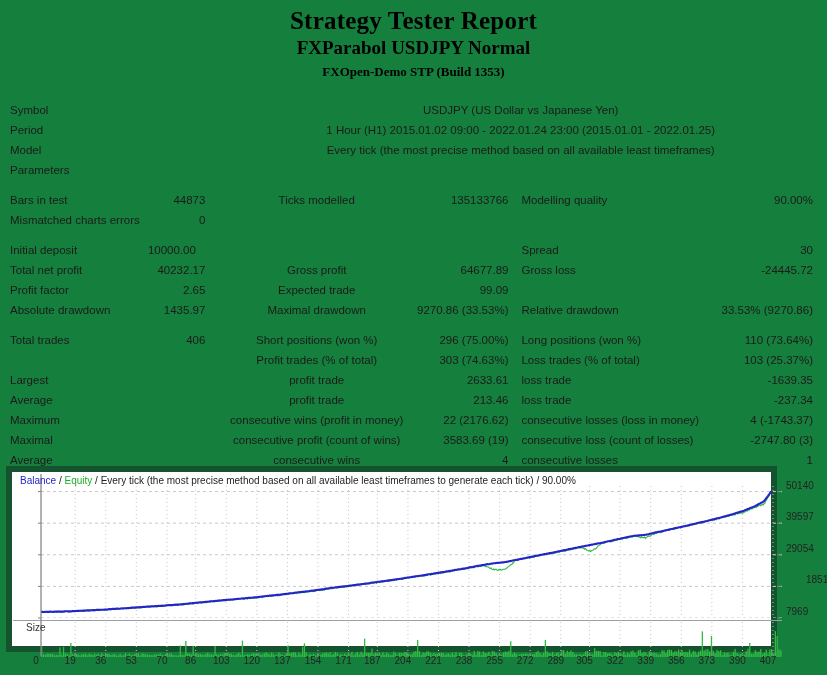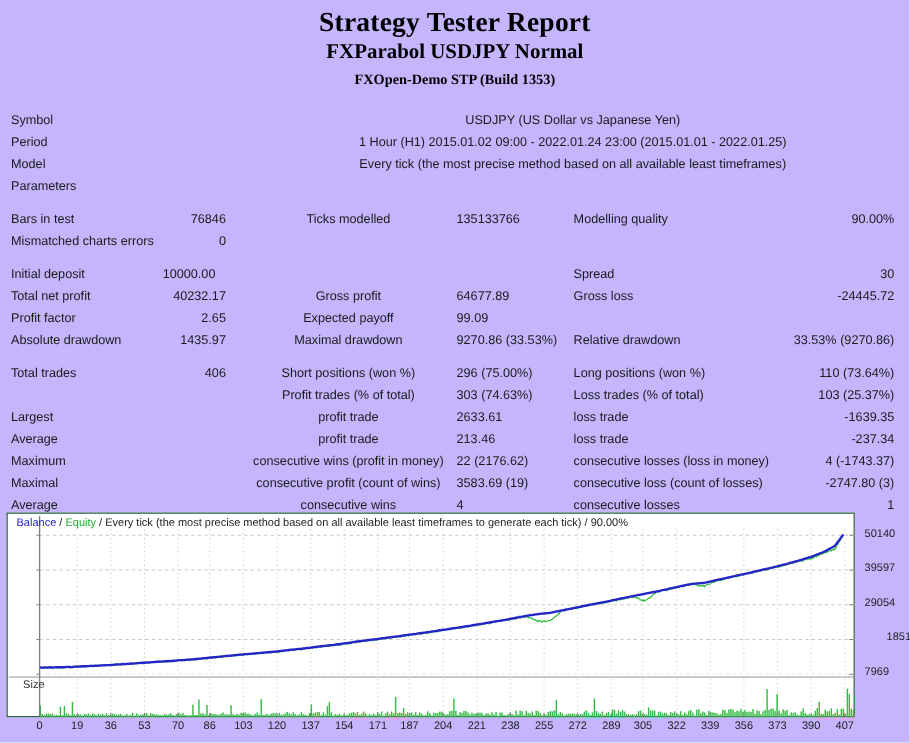--- a/index.html
+++ b/index.html
@@ -5,21 +5,21 @@
   html, body {
     margin: 0; padding: 0;
     width: 827px; height: 675px;
     background: #e6f5fa;
     font-family: "Liberation Sans", sans-serif;
     overflow: hidden;
   }
   #page {
     position: relative;
     width: 827px; height: 675px;
-    background: #c4b5fd;
+    background: #15803d;
   }
   
   .title-block { text-align: center; padding-top: 6px; }
   .title-main {
     font-family: "Liberation Serif", serif;
     font-size: 25px; font-weight: bold; color: #000;
     letter-spacing: .2px; line-height: 29px;
   }
   .title-sub {
     font-family: "Liberation Serif", serif;
@@ -40,35 +40,35 @@
   }
   .stats td {
     padding: 0 0 0 0;
     height: 20px; line-height: 20px;
     vertical-align: middle;
     white-space: nowrap;
   }
   .c-lab1 { width: 130px; padding-left: 10px !important; text-align: left; }
   .c-val1 { width: 65px; text-align: right; padding-right: 0 !important; }
   .c-lab2 { width: 215px; padding-left: 13px !important; text-align: center; }
-  .c-val2 { width: 95px; }
+  .c-val2 { width: 95px; text-align: right; }
   .c-lab3 { width: 200px; padding-left: 13px !important; text-align: left; }
   .c-val3 { width: 109px; text-align: right; padding-right: 10px !important; }
   .spacer-row td { height: 10px; }
   .rt { text-align: left; margin-top: 44px; }
   
   #chart-wrap {
     position: absolute; left: 6px; top: 466px;
     width: 815px; height: 205px;
   }
   .chart-frame {
     position: absolute; left: 0; top: 0;
     width: 771px; height: 186px;
     background: #ffffff;
-    border: 1px solid #14532d;
+    border: 6px solid #14532d;
     box-sizing: border-box;
   }
   .chart-legend {
     position: absolute; left: 8px; top: 3px;
     font-size: 10px; line-height: 12px;
     white-space: nowrap; z-index: 5;
   }
   .lg-balance { color: #2424c8; }
   .lg-equity { color: #1faa2b; }
   .lg-sep, .lg-text { color: #222; }
@@ -141,21 +141,21 @@
         <td class="c-val1"></td>
         <td class="c-lab2" colspan="4"></td>
       </tr>
 
       <tr class="spacer-row">
           <td colspan="6"></td>
         </tr>
 
       <tr>
         <td class="c-lab1">Bars in test</td>
-        <td class="c-val1">76846</td>
+        <td class="c-val1">44873</td>
         <td class="c-lab2">Ticks modelled</td>
         <td class="c-val2">135133766</td>
         <td class="c-lab3">Modelling quality</td>
         <td class="c-val3">90.00%</td>
       </tr>
       <tr>
         <td class="c-lab1">Mismatched charts errors</td>
         <td class="c-val1">0</td>
         <td class="c-lab2"></td>
         <td class="c-val2"></td>
@@ -179,21 +179,21 @@
         <td class="c-lab1">Total net profit</td>
         <td class="c-val1">40232.17</td>
         <td class="c-lab2">Gross profit</td>
         <td class="c-val2">64677.89</td>
         <td class="c-lab3">Gross loss</td>
         <td class="c-val3">-24445.72</td>
       </tr>
       <tr>
         <td class="c-lab1">Profit factor</td>
         <td class="c-val1">2.65</td>
-        <td class="c-lab2">Expected payoff</td>
+        <td class="c-lab2">Expected trade</td>
         <td class="c-val2">99.09</td>
         <td class="c-lab3"></td>
         <td class="c-val3"></td>
       </tr>
       <tr>
         <td class="c-lab1">Absolute drawdown</td>
         <td class="c-val1">1435.97</td>
         <td class="c-lab2">Maximal drawdown</td>
         <td class="c-val2">9270.86 (33.53%)</td>
         <td class="c-lab3">Relative drawdown</td>

